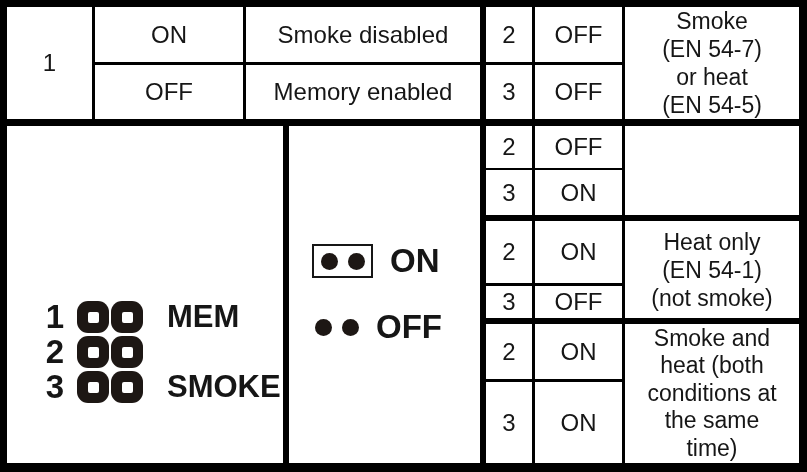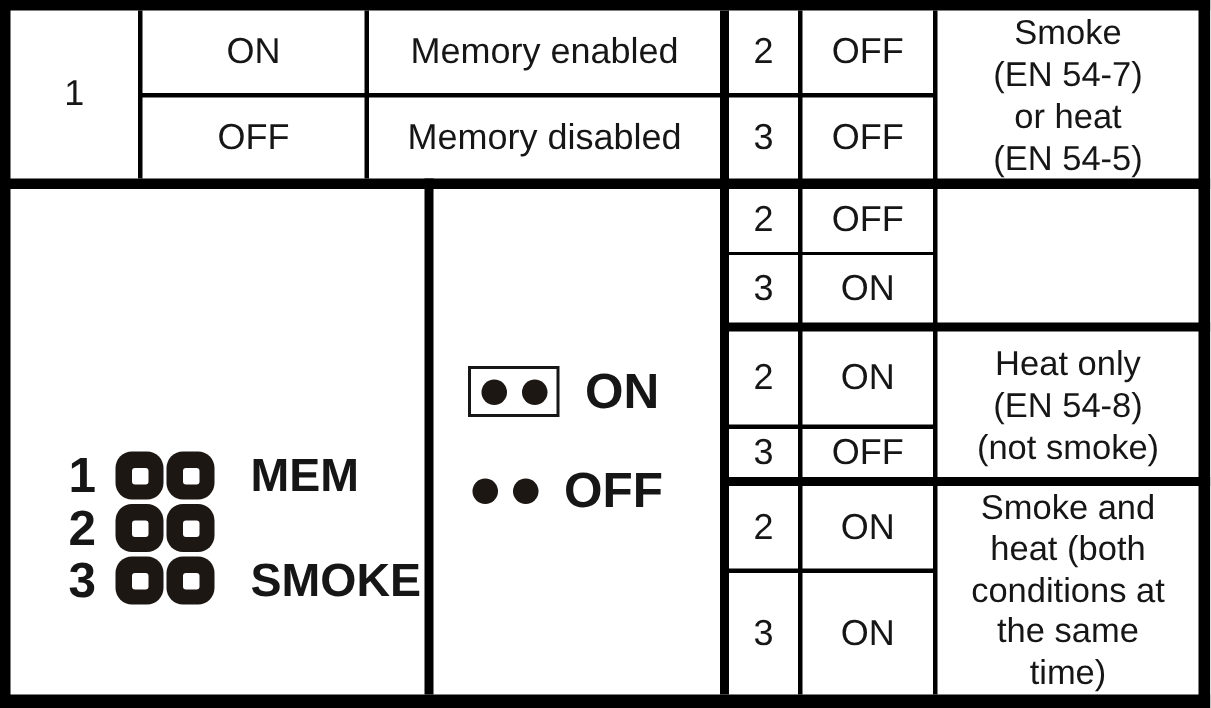--- a/index.html
+++ b/index.html
@@ -84,44 +84,44 @@
   <div class="ln" style="left:480px; top:215px; width:327px; height:6px;"></div>
   <div class="ln" style="left:480px; top:318px; width:327px; height:6px;"></div>
 
   <div class="ln" style="left:0px; top:0px; width:807px; height:7px;"></div>
   <div class="ln" style="left:0px; top:463px; width:807px; height:9px;"></div>
   <div class="ln" style="left:0px; top:0px; width:7px; height:472px;"></div>
   <div class="ln" style="left:799px; top:0px; width:8px; height:472px;"></div>
 
   <div class="cell" style="left:7px; top:7px; width:85px; height:112px;">1</div>
   <div class="cell" style="left:95px; top:7px; width:148px; height:55px;">ON</div>
-  <div class="cell" style="left:246px; top:7px; width:234px; height:55px;">Memory enabled</div>
+  <div class="cell" style="left:246px; top:7px; width:234px; height:55px;">Smoke disabled</div>
   <div class="cell" style="left:95px; top:65px; width:148px; height:54px;">OFF</div>
-  <div class="cell" style="left:246px; top:65px; width:234px; height:54px;">Memory disabled</div>
+  <div class="cell" style="left:246px; top:65px; width:234px; height:54px;">Memory enabled</div>
 
   <div class="cell" style="left:486px; top:7px; width:46px; height:55px;">2</div>
   <div class="cell" style="left:535px; top:7px; width:87px; height:55px;">OFF</div>
   <div class="cell" style="left:486px; top:65px; width:46px; height:54px;">3</div>
   <div class="cell" style="left:535px; top:65px; width:87px; height:54px;">OFF</div>
   <div class="cell desc" style="left:625px; top:7px; width:174px; height:112px;">Smoke
 (EN 54-7)
 or heat
 (EN 54-5)</div>
 
   <div class="cell" style="left:486px; top:126px; width:46px; height:42px;">2</div>
   <div class="cell" style="left:535px; top:126px; width:87px; height:42px;">OFF</div>
   <div class="cell" style="left:486px; top:170px; width:46px; height:45px;">3</div>
   <div class="cell" style="left:535px; top:170px; width:87px; height:45px;">ON</div>
 
   <div class="cell" style="left:486px; top:221px; width:46px; height:62px;">2</div>
   <div class="cell" style="left:535px; top:221px; width:87px; height:62px;">ON</div>
   <div class="cell" style="left:486px; top:286px; width:46px; height:32px;">3</div>
   <div class="cell" style="left:535px; top:286px; width:87px; height:32px;">OFF</div>
   <div class="cell desc" style="left:625px; top:221px; width:174px; height:97px;">Heat only
-(EN 54-8)
+(EN 54-1)
 (not smoke)</div>
 
   <div class="cell" style="left:486px; top:324px; width:46px; height:55px;">2</div>
   <div class="cell" style="left:535px; top:324px; width:87px; height:55px;">ON</div>
   <div class="cell" style="left:486px; top:382px; width:46px; height:81px;">3</div>
   <div class="cell" style="left:535px; top:382px; width:87px; height:81px;">ON</div>
   <div class="cell desc desc-tight" style="left:625px; top:324px; width:174px; height:139px;">Smoke and
 heat (both
 conditions at
 the same

